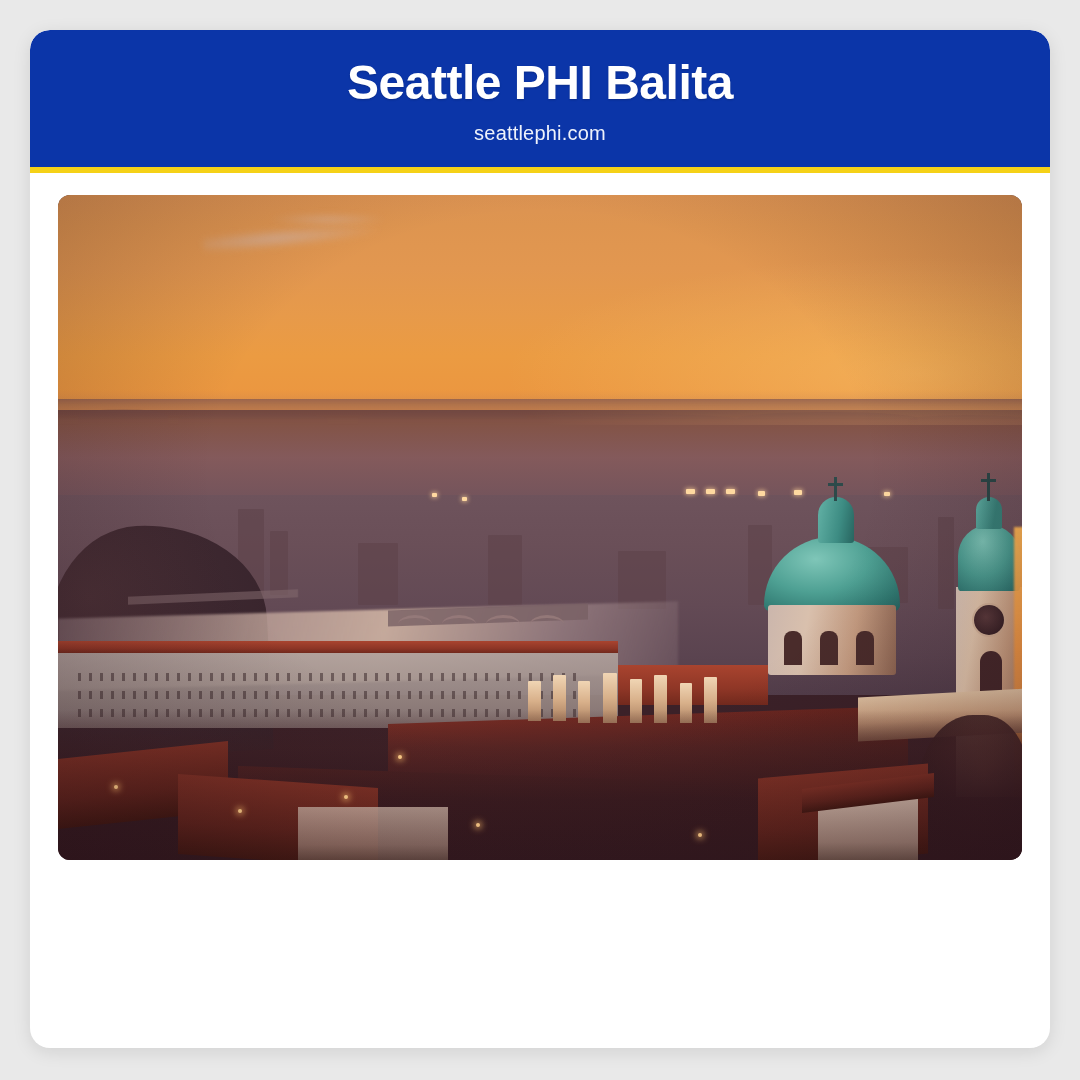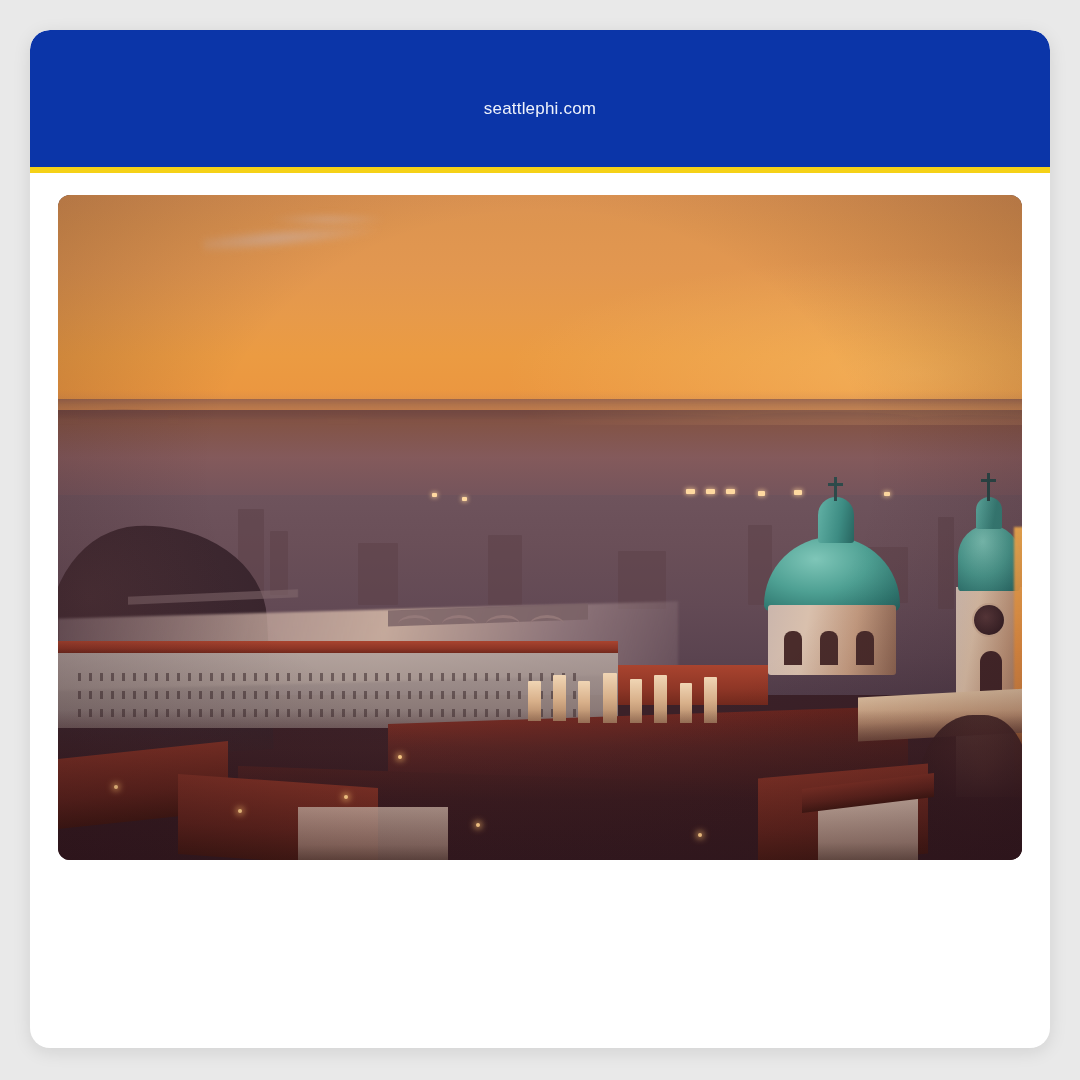--- a/index.html
+++ b/index.html
@@ -32,21 +32,21 @@
   #site-title {
     color:#ffffff;
     font-size:48px;
     font-weight:bold;
     letter-spacing:-0.5px;
     line-height:1.05;
     text-shadow:0 1px 2px rgba(0,0,0,0.18);
   }
   #site-url {
     color:#eef2fb;
-    font-size:17px;
+    font-size:20px;
     font-weight:400;
     margin-top:14px;
     letter-spacing:0.2px;
   }
   #accent-bar { height:6px; background:#f5d117; width:100%; }
 
   
   #headline-band {
     background:#f8f8f8;
     padding:32px 56px 30px 56px;
@@ -334,20 +334,21 @@
     background:radial-gradient(ellipse at 50% 42%, rgba(0,0,0,0) 48%, rgba(30,10,18,.28) 100%);
     pointer-events:none;
   }
 </style>
 </head>
 <body>
 
 <div id="news-card">
 
   <div id="site-header">
+    <div id="site-title">Seattle PHI Balita</div>
     <div id="site-url">seattlephi.com</div>
   </div>
   <div id="accent-bar"></div>
 
 
   <div id="photo-wrap">
     <div id="photo">
 
       <div class="layer" id="sky">
         <div id="sky-glow"></div>

